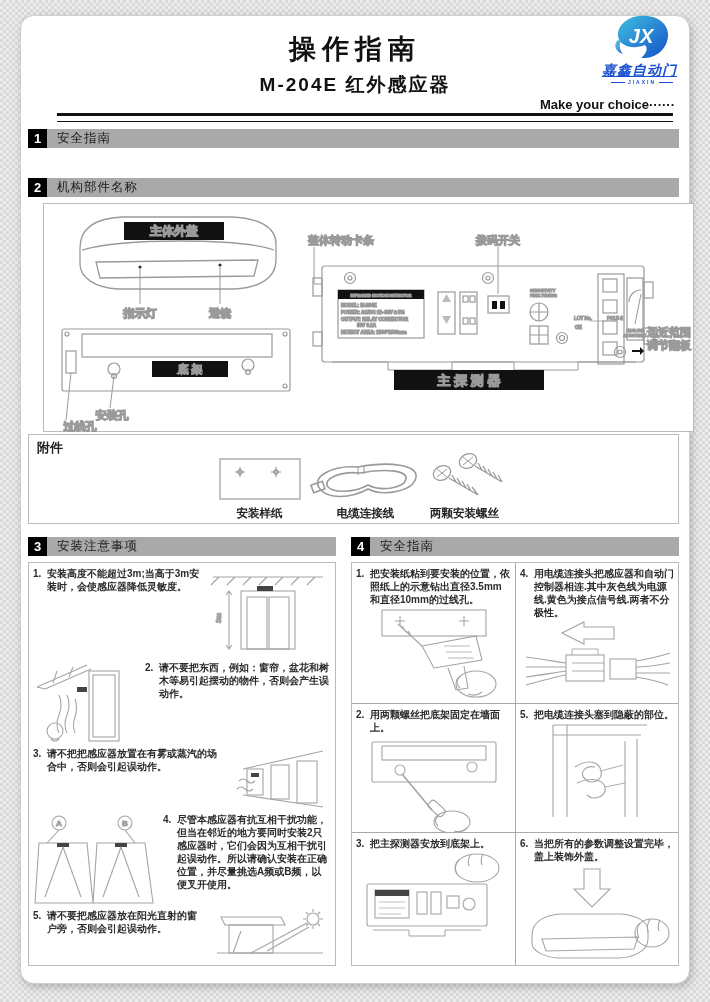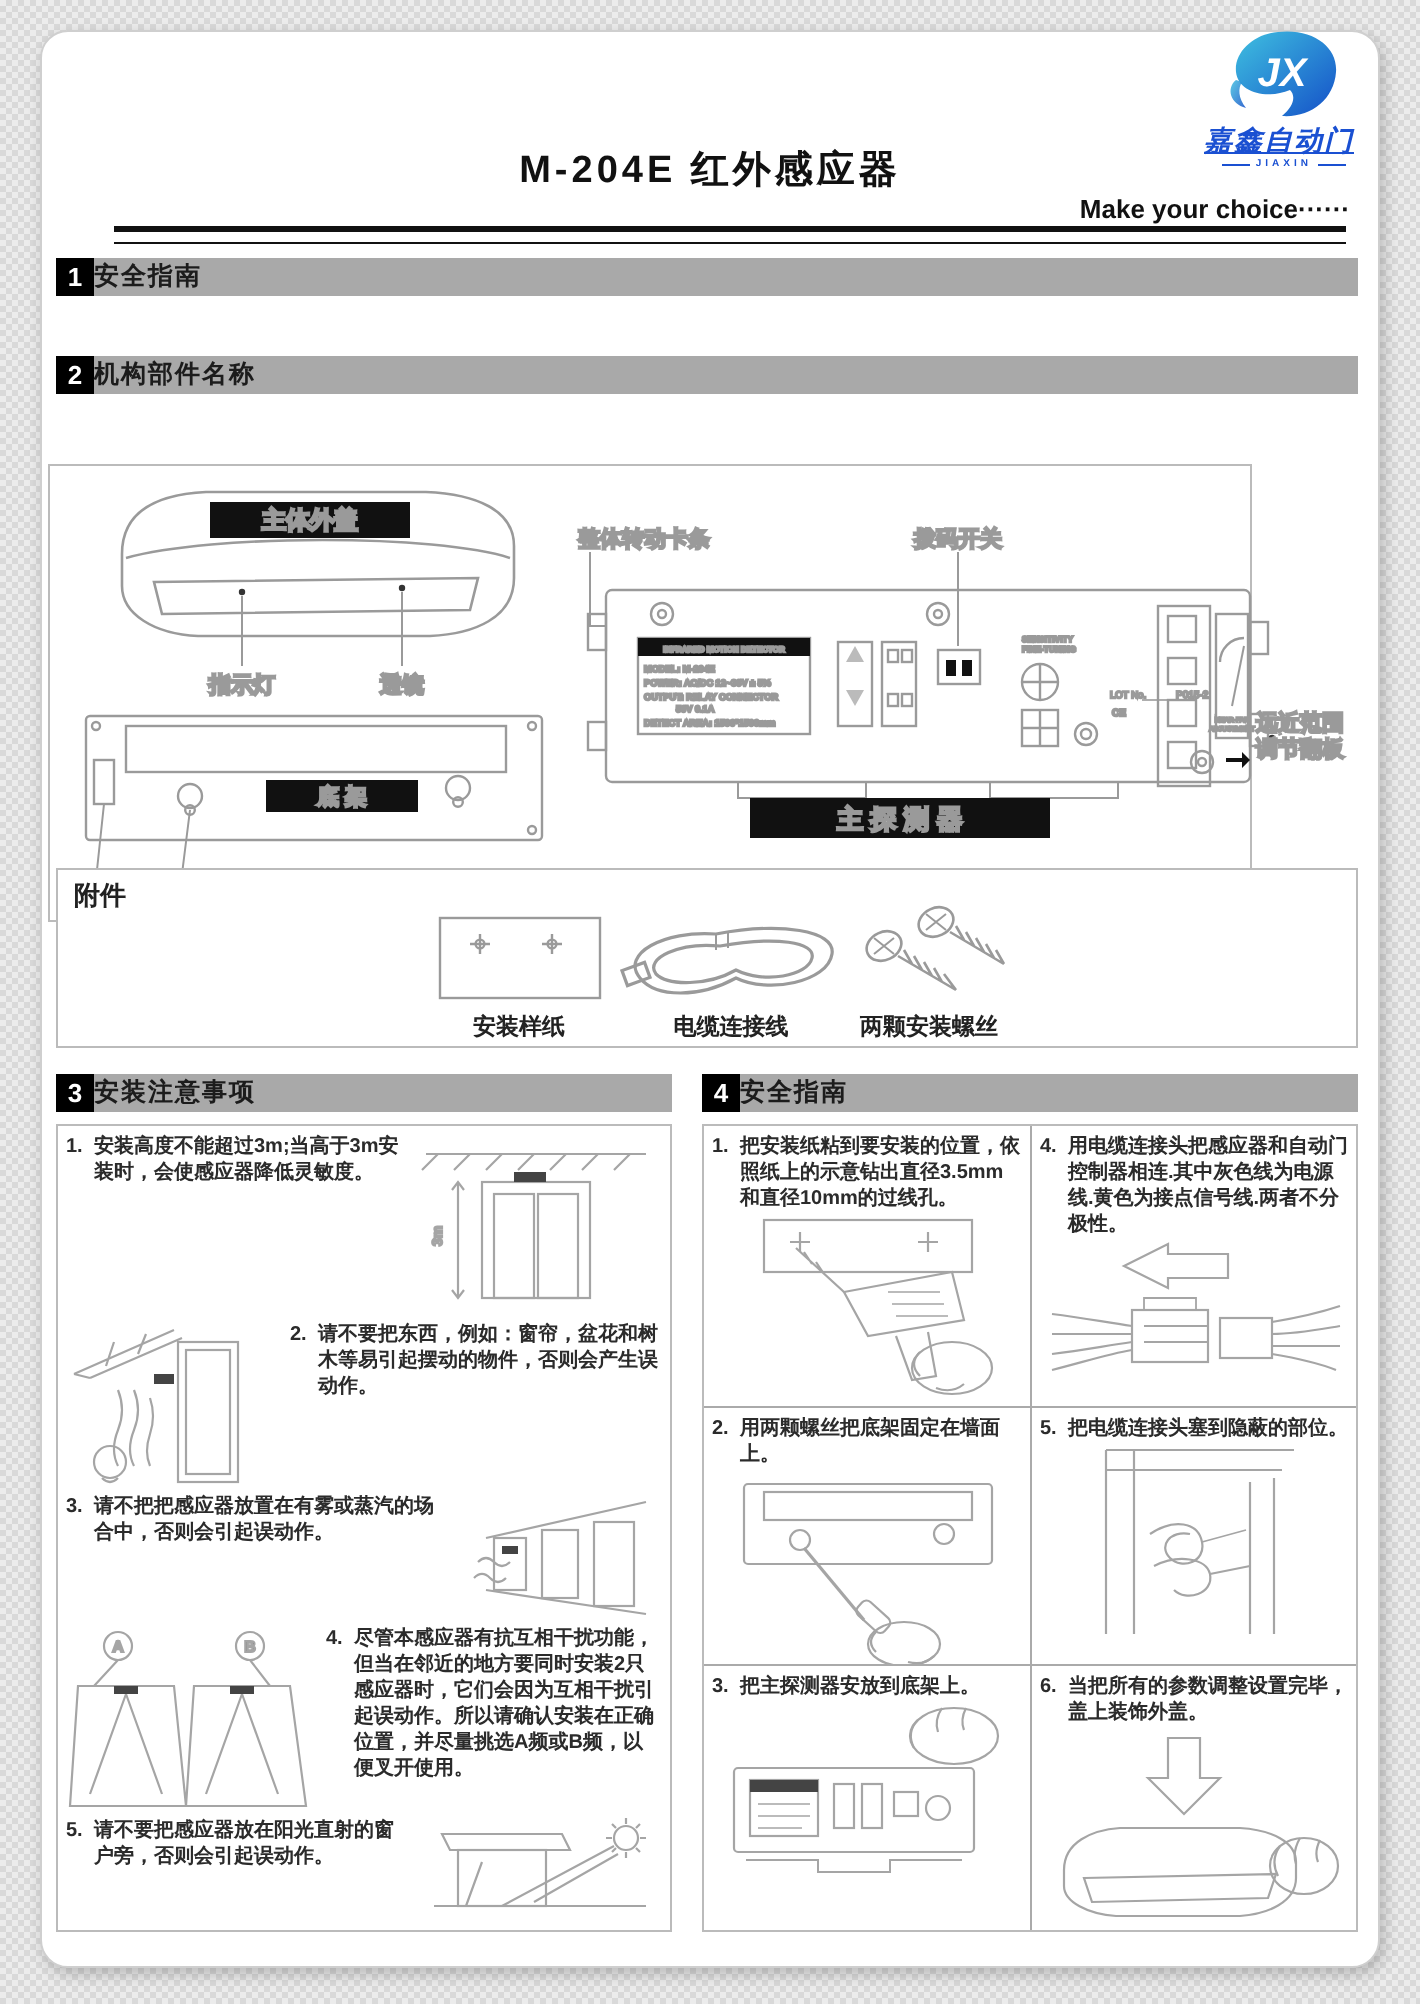--- a/index.html
+++ b/index.html
@@ -29,29 +29,29 @@
   .logo-wrap{right:16px;top:-2px;width:64px;height:50px;}
   .brand-name{right:12px;top:46px;font-size:14px;font-weight:bold;font-style:italic;color:#1a50d2;letter-spacing:1px;text-decoration:underline;}
   .brand-sub{right:16px;top:63px;font-size:5px;color:#1a50d2;letter-spacing:2px;display:flex;align-items:center;gap:3px;font-weight:bold;}
   .brand-sub .dash{display:inline-block;width:14px;height:0;border-top:1.5px solid #1a50d2;}
   .tagline{right:14px;top:81px;font-size:13px;font-weight:bold;color:#111;}
   .rule{left:36px;width:616px;top:97px;height:3px;border-top:3px solid #111;border-bottom:1.5px solid #111;padding-top:2px;box-sizing:content-box;}
   
   .sec-bar{height:19px;background:#a9a9a9;display:flex;align-items:center;}
   .sec-num{width:19px;height:19px;background:#000;color:#fff;font-size:13px;font-weight:bold;
     display:flex;align-items:center;justify-content:center;flex:0 0 19px;}
-  .sec-title{margin-left:0;font-size:12.5px;font-weight:bold;color:#1c1c1c;letter-spacing:1px;}
+  .sec-title{margin-left:10px;font-size:12.5px;font-weight:normal;color:#1c1c1c;letter-spacing:1px;}
   .bar1{left:7px;top:113px;width:651px;}
   .bar2{left:7px;top:162px;width:651px;}
   .bar3{left:7px;top:521px;width:308px;}
   .bar4{left:330px;top:521px;width:328px;}
   .s1-body{left:13px;top:138px;width:630px;font-size:11px;font-weight:bold;color:#333;}
   
   .frame{border:1px solid #bbb;background:#fff;box-sizing:border-box;}
-  .diagram-box{left:3px;top:187px;width:602px;height:229px;margin-top:29px;}
+  .diagram-box{left:22px;top:187px;width:651px;height:229px;}
   .acc-box{left:7px;top:418px;width:651px;height:90px;}
   .acc-title{font-size:13px;font-weight:bold;color:#222;position:absolute;left:8px;top:4px;}
   .acc-row{position:absolute;left:20px;right:10px;top:16px;bottom:2px;display:flex;justify-content:center;align-items:flex-end;}
   .acc-item{display:flex;flex-direction:column;align-items:center;gap:3px;}
   .acc-cap{font-size:11.5px;font-weight:bold;color:#222;}
   .s3-box{left:7px;top:546px;width:308px;height:404px;padding:4px;display:flex;flex-direction:column;}
   .s4-box{left:330px;top:546px;width:328px;height:404px;display:grid;grid-template-columns:163px 163px;grid-template-rows:140px 129px 133px;}
   .s4-cell{border-left:1px solid #aaa;border-top:1px solid #aaa;padding:4px 4px 0 4px;box-sizing:border-box;overflow:hidden;display:flex;flex-direction:column;}
   .s4-cell.c0{border-left:none;}
   .s4-cell.r0{border-top:none;}
@@ -63,20 +63,21 @@
   svg{overflow:visible;}
   .chip-text{fill:#fff;font-weight:bold;}
   text{font-family:"Liberation Sans","DejaVu Sans",sans-serif;fill:#333;}
 </style>
 </head>
 <body>
 
 <div class="card">
 
 
+  <div class="abs page-title">操作指南</div>
   <div class="abs page-subtitle">M-204E 红外感应器</div>
 
   <div class="abs logo-wrap">
     <svg width="64" height="50" viewBox="0 0 64 50">
       <defs>
         <linearGradient id="g1" x1="0" y1="0" x2="1" y2="1">
           <stop offset="0" stop-color="#3fc0e0"></stop>
             <stop offset="1" stop-color="#1450c8"></stop>
         </linearGradient>
       </defs>

